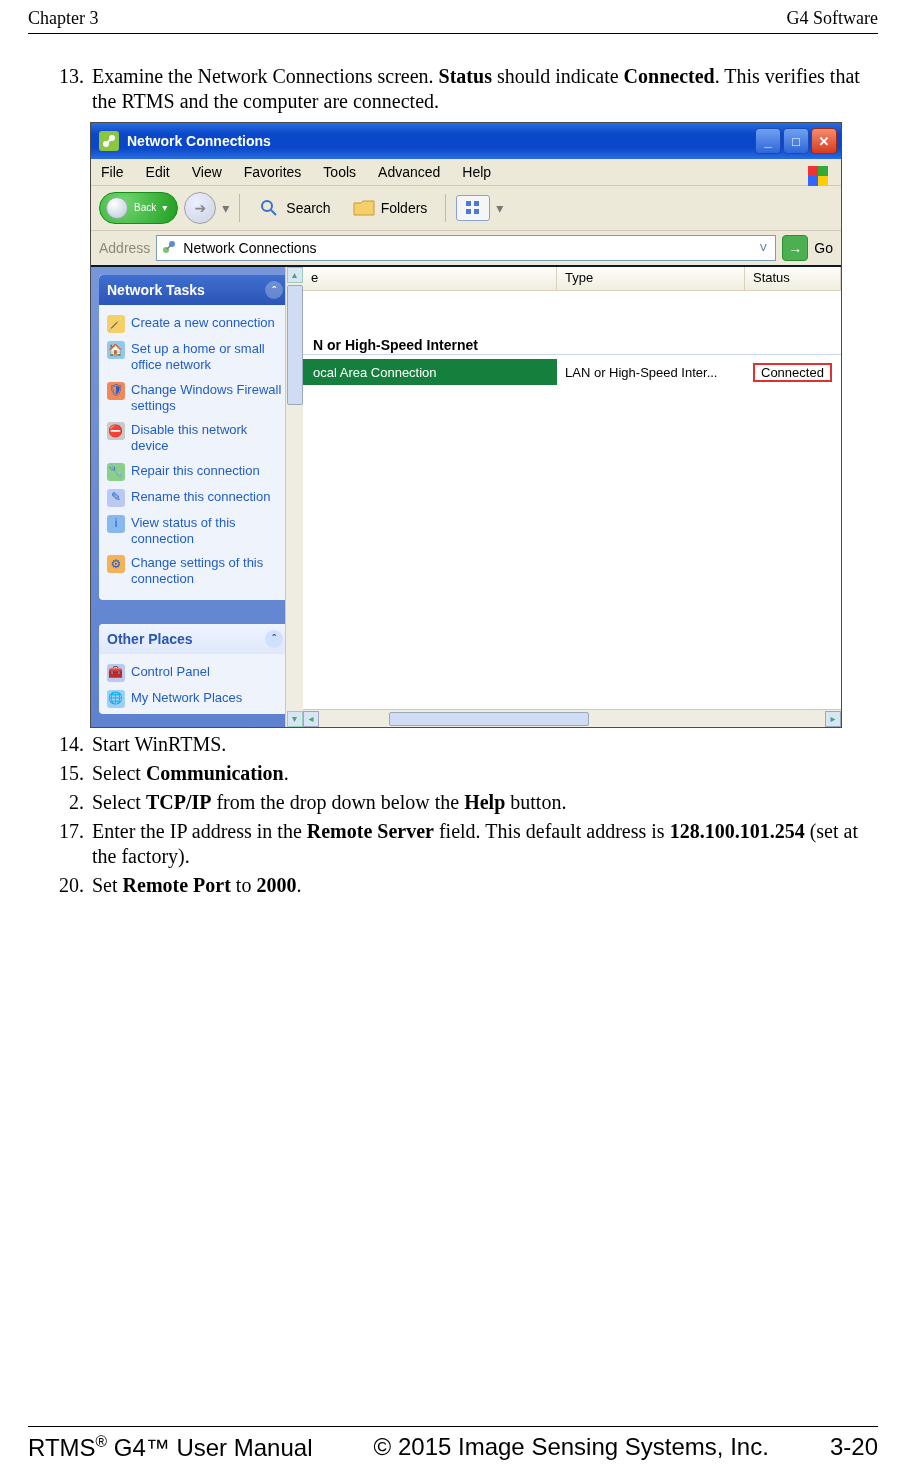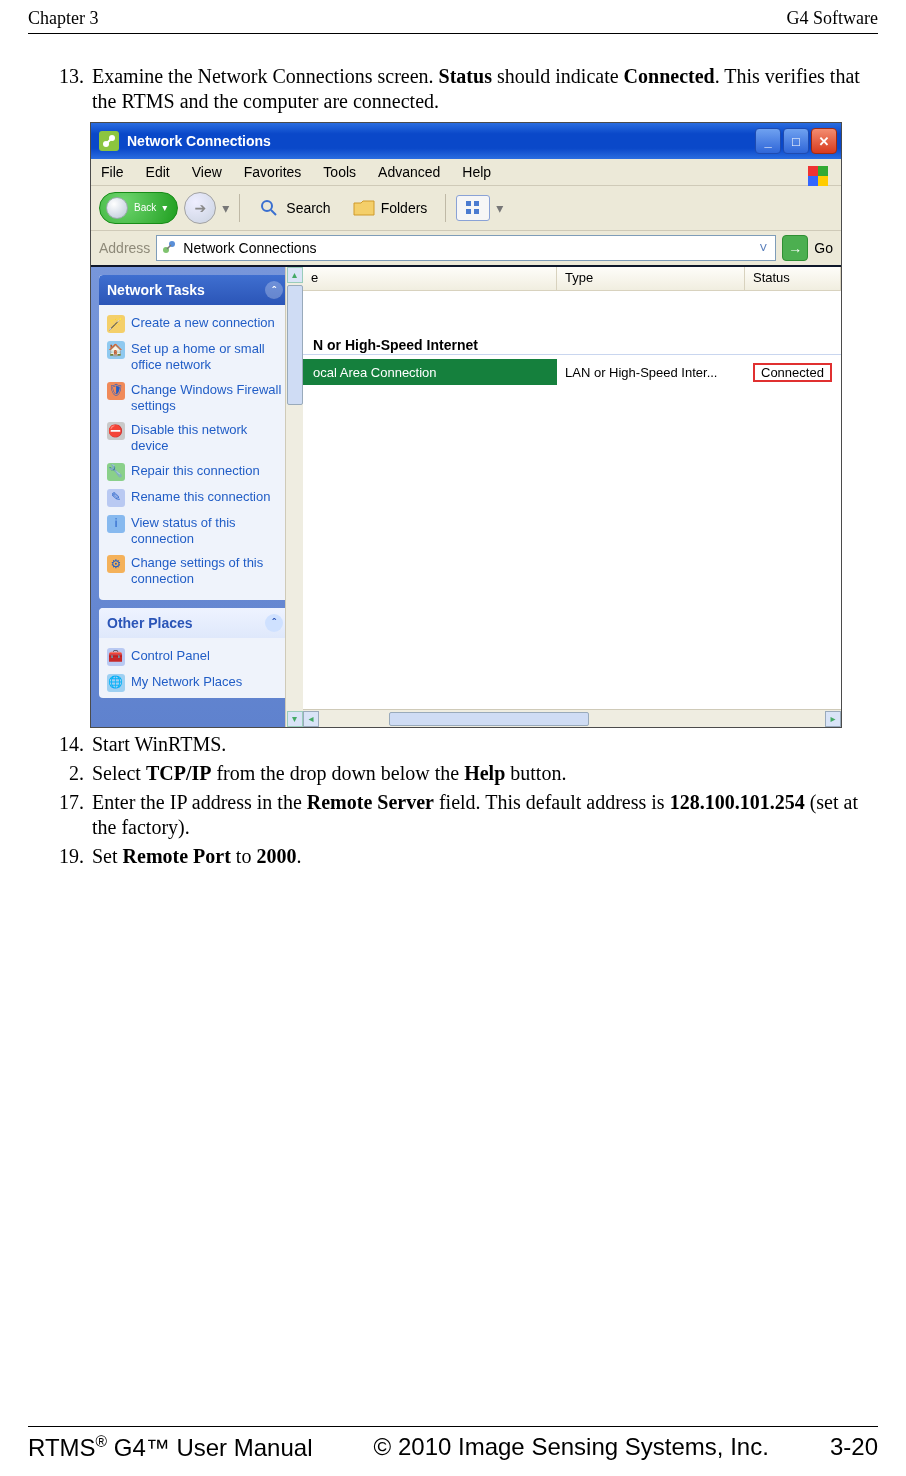--- a/index.html
+++ b/index.html
@@ -138,21 +138,21 @@
   }
   .side-scroll {
     position:absolute; right:0; top:0; width:18px; height:100%;
     background:#efede1; border-left:1px solid #cfcab8;
     display:flex; flex-direction:column; align-items:center;
   }
   .side-scroll .sbtn { width:16px; height:16px; background:#d9e4f7; border:1px solid #9cb; font-size:10px; display:flex;align-items:center;justify-content:center;color:#4a6; }
   .side-scroll .thumb { width:16px; height:120px; margin-top:2px; background:#cfdcf4; border:1px solid #9ab; border-radius:2px; }
   .side-scroll .down { margin-top:auto; }
   .panel {
-    background:#eff3fb; border-radius:4px; margin-bottom:8px; overflow:hidden;
+    background:#eff3fb; border-radius:4px; margin-bottom:24px; overflow:hidden;
     width:192px;
   }
   .panel-hd {
     font-weight:bold; color:#fff; padding:6px 8px; font-size:14px;
     background: linear-gradient(#3f6fd0, #2b55b7);
     border-radius:4px 4px 0 0; display:flex; align-items:center;
   }
   .panel-hd.light { background: linear-gradient(#eef3ff,#dfe8fb); color:#2b55b7; }
   .panel-hd .chev {
     margin-left:auto; width:18px; height:18px; border-radius:50%;
@@ -401,43 +401,49 @@
       </div>
     </div>
   </div>
 
   <ol class="steps">
     <li>
       <span class="num">14.</span>
       <span class="body">Start WinRTMS.</span>
     </li>
     <li>
+      <span class="num">15.</span>
+      <span class="body">
+        <span>Select </span><span class="b">Communication</span><span>.</span>
+      </span>
+    </li>
+    <li>
       <span class="num">2.</span>
       <span class="body">
         <span>Select </span><span class="b">TCP/IP</span><span> from the drop down below the </span><span class="b">Help</span><span> button.</span>
       </span>
     </li>
     <li>
       <span class="num">17.</span>
       <span class="body">
         <span>Enter the IP address in the </span><span class="b">Remote Server</span><span> field. This default address is </span><span class="b">128.100.101.254</span><span> (set at the factory).</span>
       </span>
     </li>
     <li>
-      <span class="num">19.</span>
+      <span class="num">20.</span>
       <span class="body">
         <span>Set </span><span class="b">Remote Port</span><span> to </span><span class="b">2000</span><span>.</span>
       </span>
     </li>
   </ol>
 
 </div>
 
 <div class="page-footer">
   <hr class="footer-rule" style="margin:0;">
   <div class="footer-row">
     <span>
       <span>RTMS</span><sup>®</sup><span> G4™ User Manual</span>
     </span>
-    <span>© 2010 Image Sensing Systems, Inc.</span>
+    <span>© 2015 Image Sensing Systems, Inc.</span>
     <span>3-20</span>
   </div>
 </div>
 
 </body></html>

